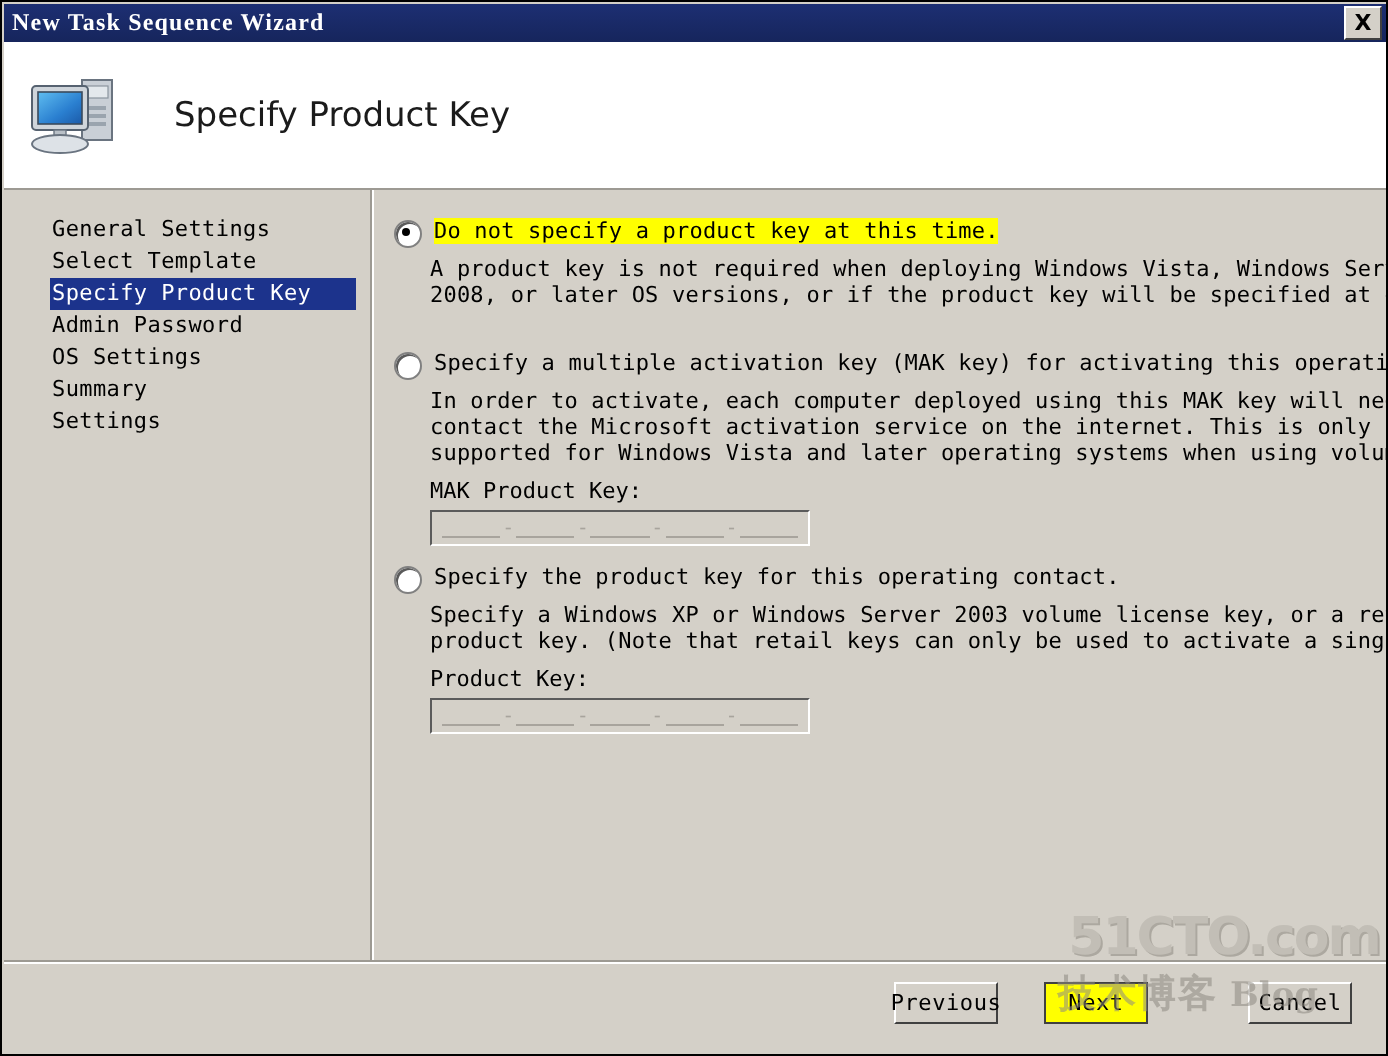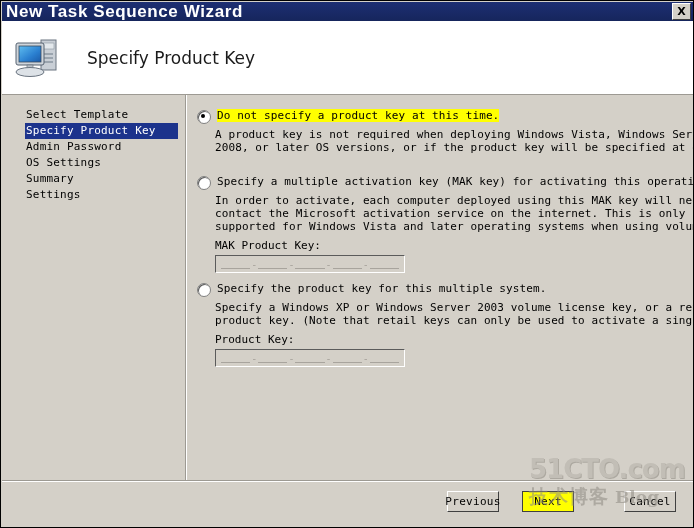--- a/index.html
+++ b/index.html
@@ -23,22 +23,22 @@
   .titlebar {
     position: absolute;
     left: 1px; top: 1px;
     width: 692px; height: 19px;
     background: linear-gradient(to bottom, #1d2f73 0%, #16255c 100%);
     display: flex;
     align-items: center;
   }
   .titlebar-text {
     color: #ffffff;
-    font-family: Liberation Sans, sans-serif;
-    font-size: 17px;
+    font-family: Liberation Serif, serif;
+    font-size: 12px;
     font-weight: bold;
     letter-spacing: 0.6px;
     padding-left: 4px;
     white-space: nowrap;
   }
   .titlebar-spacer { flex: 1 1 auto; }
   .close-btn {
     width: 17px; height: 15px;
     margin-right: 3px;
     background: #d4d0c8;
@@ -247,20 +247,21 @@
   .btn.previous { left: 445px; }
   .btn.next { left: 520px; background: #ffff00; border: 1px solid #404040; }
   .btn.cancel { left: 622px; }
   
   .watermark {
     position: absolute;
     left: 528px; top: 455px;
     width: 166px; height: 60px;
     pointer-events: none;
     opacity: 0.55;
+    text-align: center;
   }
   .wm-top {
     font-family: "DejaVu Sans", sans-serif;
     font-size: 26px;
     font-weight: bold;
     color: #b4b0a8;
     letter-spacing: -1px;
     line-height: 26px;
     text-shadow: 1px 1px 0 #8d8980;
   }
@@ -314,20 +315,21 @@
         <ellipse cx="17" cy="38" rx="14" ry="4.5" fill="#dde2e7" stroke="#6a7480" stroke-width="1"></ellipse>
       </svg>
     </span>
     <span class="header-title">Specify Product Key</span>
   </div>
   <div class="header-rule"></div>
 
   <div class="body-area">
 
     <div class="sidebar">
+      <div class="nav-item">General Settings</div>
       <div class="nav-item">Select Template</div>
       <div class="nav-item selected">Specify Product Key</div>
       <div class="nav-item">Admin Password</div>
       <div class="nav-item">OS Settings</div>
       <div class="nav-item">Summary</div>
       <div class="nav-item">Settings</div>
     </div>
     <div class="sidebar-divider"></div>
 
     <div class="main">
@@ -363,21 +365,21 @@
           <span class="key-dash">-</span>
           <span class="key-seg"></span>
           <span class="key-dash">-</span>
           <span class="key-seg"></span>
         </div>
       </div>
 
       <div class="opt-group" style="top:187px;">
         <div class="opt-row">
           <span class="radio"></span>
-          <span class="opt-label">Specify the product key for this multiple system.</span>
+          <span class="opt-label">Specify the product key for this operating contact.</span>
         </div>
         <div class="desc">
           <div>Specify a Windows XP or Windows Server 2003 volume license key, or a retail</div>
           <div>product key.  (Note that retail keys can only be used to activate a single</div>
         </div>
         <div class="field-label">Product Key:</div>
         <div class="key-input" title="">
           <span class="key-seg"></span>
           <span class="key-dash">-</span>
           <span class="key-seg"></span>

